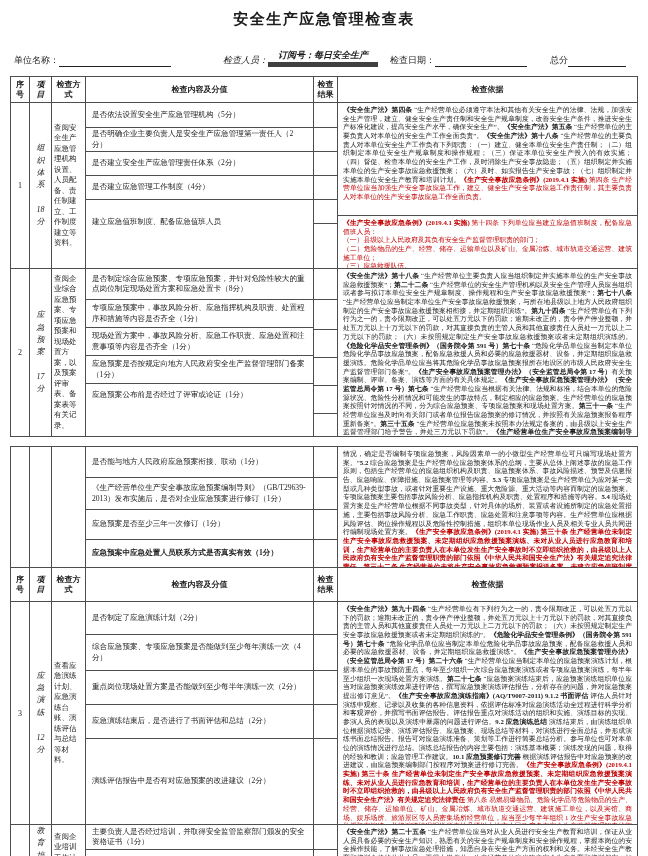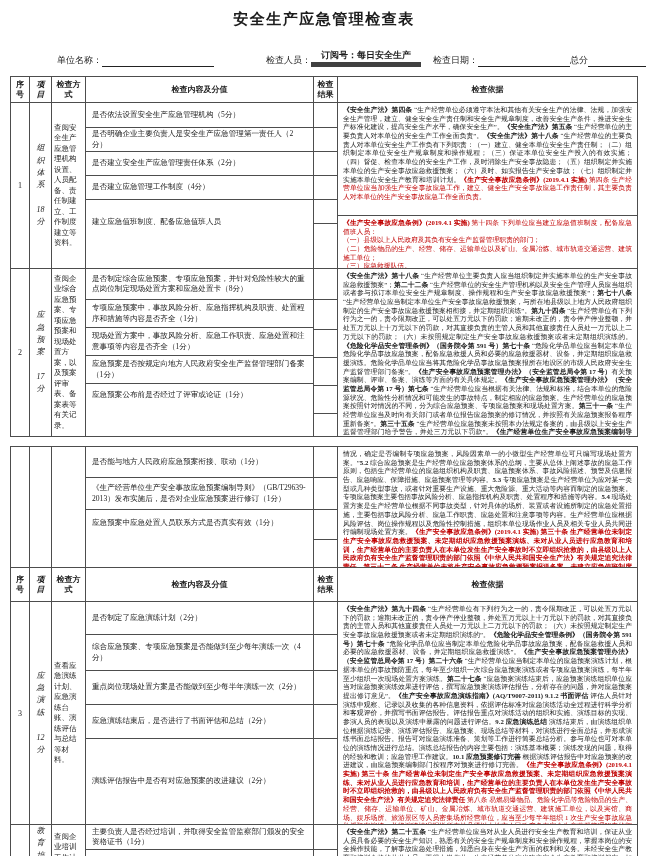--- a/index.html
+++ b/index.html
@@ -1,22 +1,22 @@
 <!DOCTYPE html>
 <html><head>
 <meta charset="utf-8">
 <style>
   html,body{margin:0;padding:0;background:#ffffff;}
   .page{position:relative;width:648px;height:856px;overflow:hidden;background:#fff;
         font-family:"Liberation Serif","DejaVu Serif",serif;color:#1c1c1c;
         padding:0 10px;box-sizing:border-box;}
   .title{text-align:center;font-weight:bold;font-size:15px;padding-top:10px;letter-spacing:1.5px;}
   .info{display:flex;align-items:flex-end;font-size:9px;margin:20px 4px 9px;white-space:nowrap;}
-  .grp{display:flex;align-items:flex-end;margin-left:43px;}
-  .g2{margin-left:52px;}
+  .grp{display:flex;align-items:flex-end;}
+  .g2{margin-left:52px;font-style:italic;}
   .g3{margin-left:12px;}
   .g4{margin-left:auto;margin-right:8px;}
   .blank{display:inline-block;border-bottom:1px solid #222;height:11px;}
   .w110{width:112px;}.w95{width:92px;}.w55{width:58px;}
   .insp{font-weight:bold;border-bottom:5px solid #404040;padding:0 10px;}
   .tbl{border:1px solid #4d4d4d;}
   .tbl + .tbl{margin-top:9px;}
   .band{display:flex;align-items:stretch;}
   .band + .band{border-top:1px solid #4d4d4d;}
   .band > *{box-sizing:border-box;min-width:0;}
@@ -144,21 +144,22 @@
       </div>
     </div>
   <div class="tbl">
       <div class="band">
         <div class="cell seq w-seq"></div>
         <div class="cell item w-item"></div>
         <div class="cell method w-method"></div>
         <div class="col w-content">
           <div class="check" style="height: 30px;">是否能与地方人民政府应急预案衔接、联动（1分）</div>
           <div class="check" style="height: 32px;">《生产经营单位生产安全事故应急预案编制导则》（GB/T29639-2013）发布实施后，是否对企业应急预案进行修订（1分）</div>
-          <div class="check" style="height: 28px;">应急预案中应急处置人员联系方式是否真实有效（1分）</div>
+          <div class="check" style="height: 30px;">应急预案是否至少三年一次修订（1分）</div>
+          <div class="check" style="height: 28px; font-weight: bold;">应急预案中应急处置人员联系方式是否真实有效（1分）</div>
         </div>
         <div class="col w-result">
           <div class="rescell" style="height: 30px;"></div>
           <div class="rescell" style="height: 32px;"></div>
           <div class="rescell" style="height: 30px;"></div>
           <div class="rescell" style="height: 28px;"></div>
         </div>
         <div class="col w-basis">
           <div class="basis" style="height: 120px;"><span class="">情况，确定是否编制专项应急预案，风险因素单一的小微型生产经营单位可只编写现场处置方案。”</span><span class="b ">5.2 </span><span class="">综合应急预案是生产经营单位应急预案体系的总纲，主要从总体上阐述事故的应急工作原则，包括生产经营单位的应急组织机构及职责、应急预案体系、事故风险描述、预警及信息报告、应急响应、保障措施、应急预案管理等内容。</span><span class="b ">5.3 </span><span class="">专项应急预案是生产经营单位为应对某一类型或几种类型事故，或者针对重要生产设施、重大危险源、重大活动等内容而制定的应急预案。专项应急预案主要包括事故风险分析、应急指挥机构及职责、处置程序和措施等内容。</span><span class="b ">5.4 </span><span class="">现场处置方案是生产经营单位根据不同事故类型，针对具体的场所、装置或者设施所制定的应急处置措施，主要包括事故风险分析、应急工作职责、应急处置和注意事项等内容。生产经营单位应根据风险评估、岗位操作规程以及危险性控制措施，组织本单位现场作业人员及相关专业人员共同进行编制现场处置方案。</span><span class="b r">《生产安全事故应急条例》(2019.4.1 实施) 第三十条 生产经营单位未制定生产安全事故应急救援预案、未定期组织应急救援预案演练、未对从业人员进行应急教育和培训，生产经营单位的主要负责人在本单位发生生产安全事故时不立即组织抢救的，由县级以上人民政府负有安全生产监督管理职责的部门依照《中华人民共和国安全生产法》有关规定追究法律责任。第三十二条 生产经营单位未将生产安全事故应急救援预案报送备案、未建立应急值班制度或者配备应急值班人员的，由县级以上人民政府负有安全生产监督管理职责的部门责令限期改正；逾期未改正的，处 3 万元以上 5 万元以下的罚款，对直接负责的主管人员和其他直接责任人员处 1 万元以上 2 万元以下的罚款。</span></div>
         </div>

